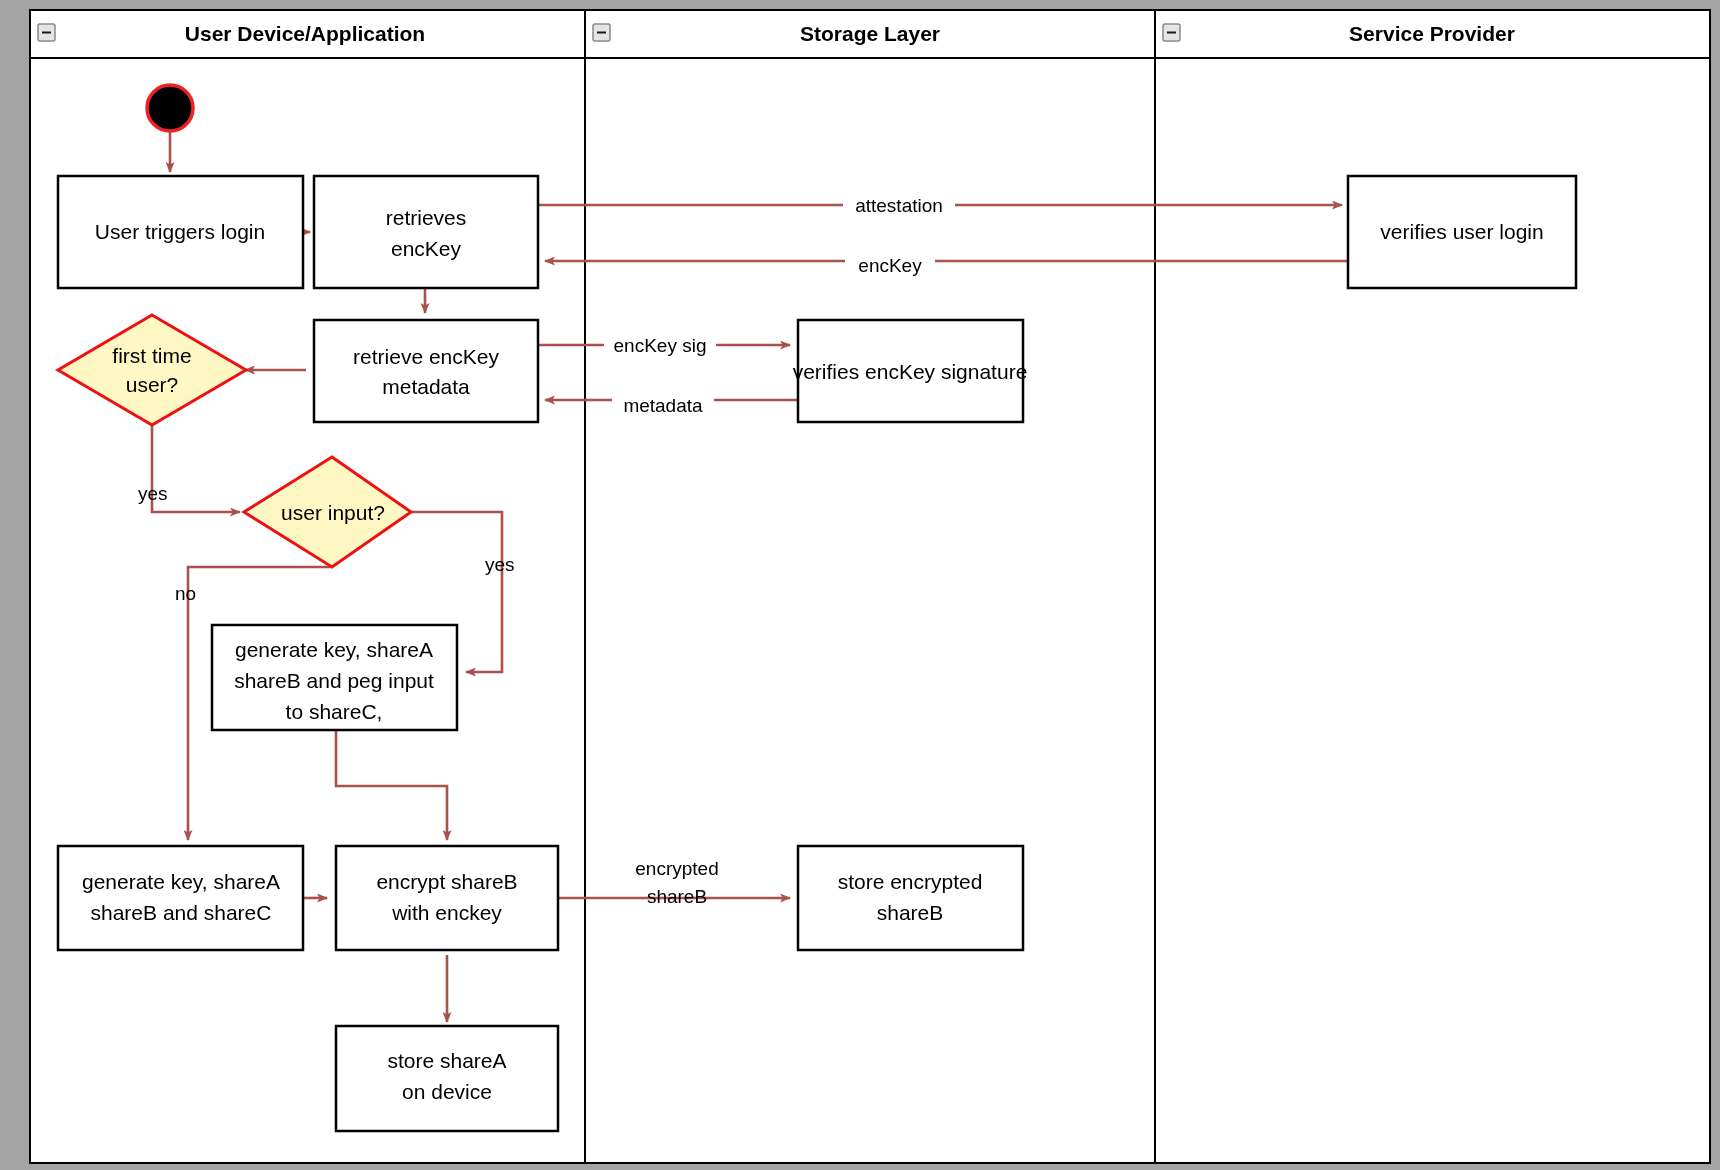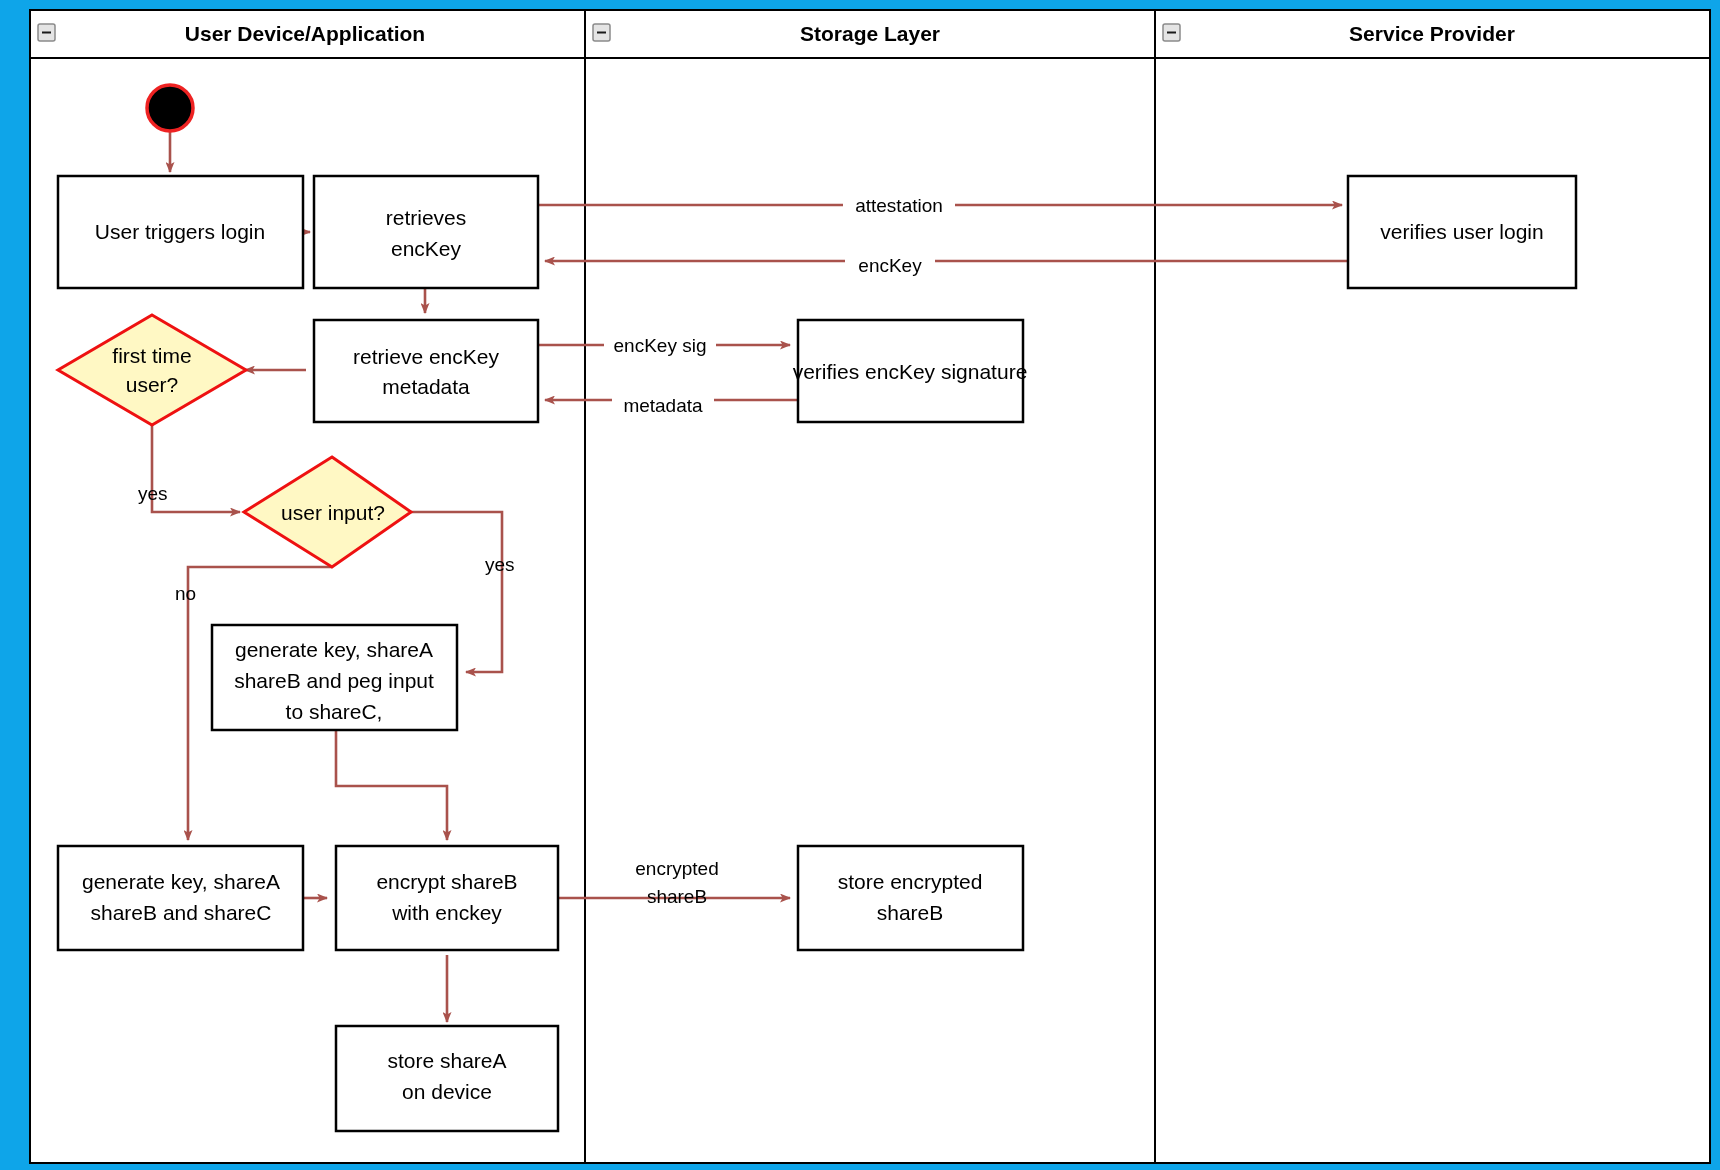--- a/index.html
+++ b/index.html
@@ -5,21 +5,21 @@
   html, body {
     margin: 0;
     padding: 0;
     background: #ffffff;
     font-family: "Liberation Sans", sans-serif;
   }
   #canvas {
     position: relative;
     width: 1720px;
     height: 1170px;
-    background: #0ea5e9;
+    background: #a3a3a3;
     overflow: hidden;
   }
   svg#diagram {
     position: absolute;
     left: 0;
     top: 0;
     width: 1720px;
     height: 1170px;
   }
   .lane-rect {

